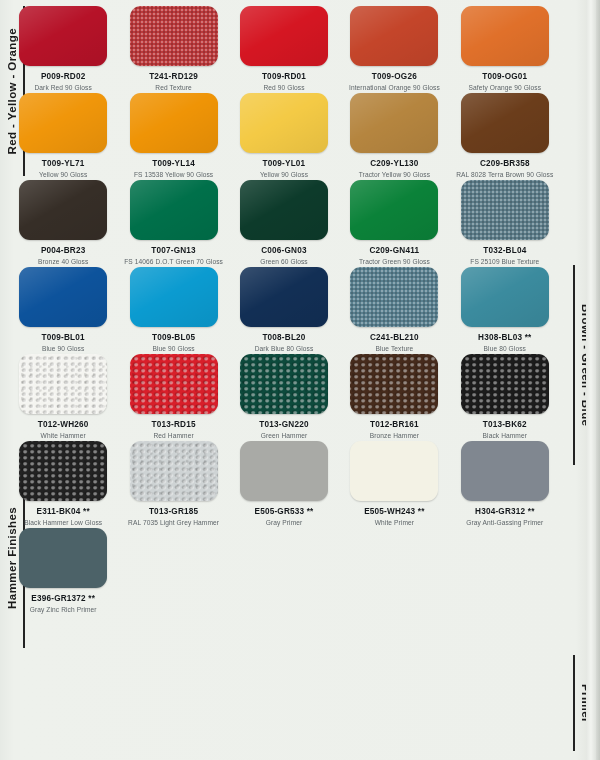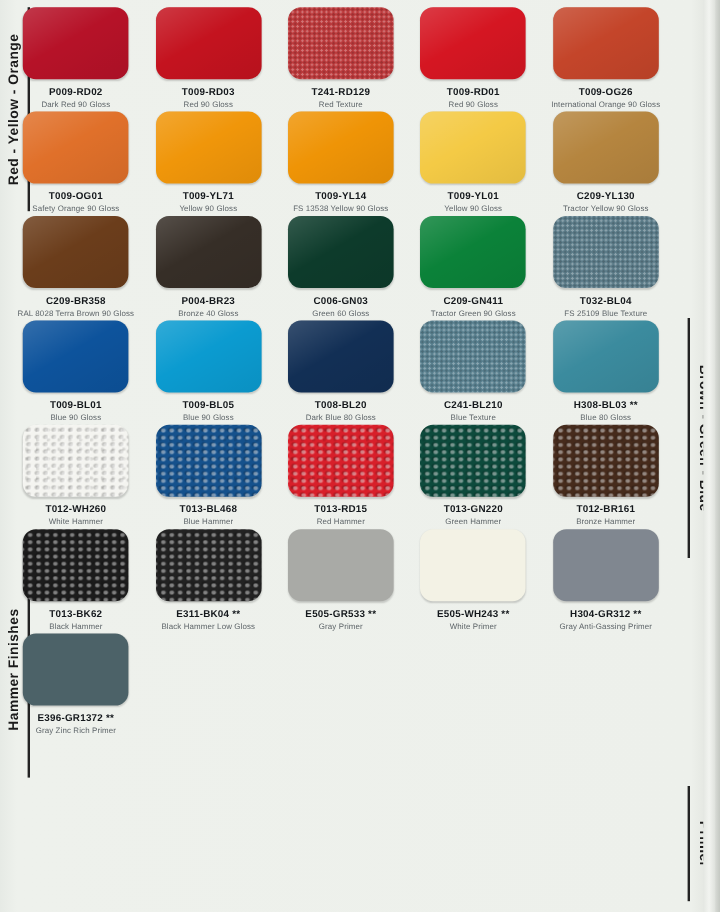--- a/index.html
+++ b/index.html
@@ -129,25 +129,20 @@
     <span class="vrule"></span>
   </div>
 
   <div id="grid">
       <div class="cell">
         <div class="swatch gloss" style="background: rgb(182, 18, 40);"></div>
         <div class="lbl-code">P009-RD02</div>
         <div class="lbl-desc">Dark Red 90 Gloss</div>
       </div>
       <div class="cell">
-        <div class="swatch gloss" style="background: rgb(196, 19, 31);"></div>
-        <div class="lbl-code">T009-RD03</div>
-        <div class="lbl-desc">Red 90 Gloss</div>
-      </div>
-      <div class="cell">
         <div class="swatch texture" style="background: rgb(188, 58, 60);"></div>
         <div class="lbl-code">T241-RD129</div>
         <div class="lbl-desc">Red Texture</div>
       </div>
       <div class="cell">
         <div class="swatch gloss" style="background: rgb(213, 22, 34);"></div>
         <div class="lbl-code">T009-RD01</div>
         <div class="lbl-desc">Red 90 Gloss</div>
       </div>
       <div class="cell">
@@ -184,20 +179,25 @@
         <div class="swatch gloss" style="background: rgb(107, 61, 27);"></div>
         <div class="lbl-code">C209-BR358</div>
         <div class="lbl-desc">RAL 8028 Terra Brown 90 Gloss</div>
       </div>
       <div class="cell">
         <div class="swatch gloss" style="background: rgb(54, 46, 39);"></div>
         <div class="lbl-code">P004-BR23</div>
         <div class="lbl-desc">Bronze 40 Gloss</div>
       </div>
       <div class="cell">
+        <div class="swatch gloss" style="background: rgb(0, 112, 74);"></div>
+        <div class="lbl-code">T007-GN13</div>
+        <div class="lbl-desc">FS 14066 D.O.T Green 70 Gloss</div>
+      </div>
+      <div class="cell">
         <div class="swatch gloss" style="background: rgb(13, 59, 43);"></div>
         <div class="lbl-code">C006-GN03</div>
         <div class="lbl-desc">Green 60 Gloss</div>
       </div>
       <div class="cell">
         <div class="swatch gloss" style="background: rgb(11, 130, 57);"></div>
         <div class="lbl-code">C209-GN411</div>
         <div class="lbl-desc">Tractor Green 90 Gloss</div>
       </div>
       <div class="cell">
@@ -229,25 +229,20 @@
         <div class="swatch gloss" style="background: rgb(59, 139, 158);"></div>
         <div class="lbl-code">H308-BL03 **</div>
         <div class="lbl-desc">Blue 80 Gloss</div>
       </div>
       <div class="cell">
         <div class="swatch hammer" style="background: rgb(244, 244, 240);"></div>
         <div class="lbl-code">T012-WH260</div>
         <div class="lbl-desc">White Hammer</div>
       </div>
       <div class="cell">
-        <div class="swatch hammer" style="background: rgb(21, 81, 140);"></div>
-        <div class="lbl-code">T013-BL468</div>
-        <div class="lbl-desc">Blue Hammer</div>
-      </div>
-      <div class="cell">
         <div class="swatch hammer" style="background: rgb(216, 31, 42);"></div>
         <div class="lbl-code">T013-RD15</div>
         <div class="lbl-desc">Red Hammer</div>
       </div>
       <div class="cell">
         <div class="swatch hammer" style="background: rgb(13, 74, 60);"></div>
         <div class="lbl-code">T013-GN220</div>
         <div class="lbl-desc">Green Hammer</div>
       </div>
       <div class="cell">
@@ -259,20 +254,25 @@
         <div class="swatch hammer" style="background: rgb(28, 28, 28);"></div>
         <div class="lbl-code">T013-BK62</div>
         <div class="lbl-desc">Black Hammer</div>
       </div>
       <div class="cell">
         <div class="swatch hammer" style="background: rgb(34, 34, 34);"></div>
         <div class="lbl-code">E311-BK04 **</div>
         <div class="lbl-desc">Black Hammer Low Gloss</div>
       </div>
       <div class="cell">
+        <div class="swatch hammer" style="background: rgb(206, 211, 212);"></div>
+        <div class="lbl-code">T013-GR185</div>
+        <div class="lbl-desc">RAL 7035 Light Grey Hammer</div>
+      </div>
+      <div class="cell">
         <div class="swatch" style="background: rgb(169, 170, 166);"></div>
         <div class="lbl-code">E505-GR533 **</div>
         <div class="lbl-desc">Gray Primer</div>
       </div>
       <div class="cell">
         <div class="swatch" style="background: rgb(243, 242, 229);"></div>
         <div class="lbl-code">E505-WH243 **</div>
         <div class="lbl-desc">White Primer</div>
       </div>
       <div class="cell">

